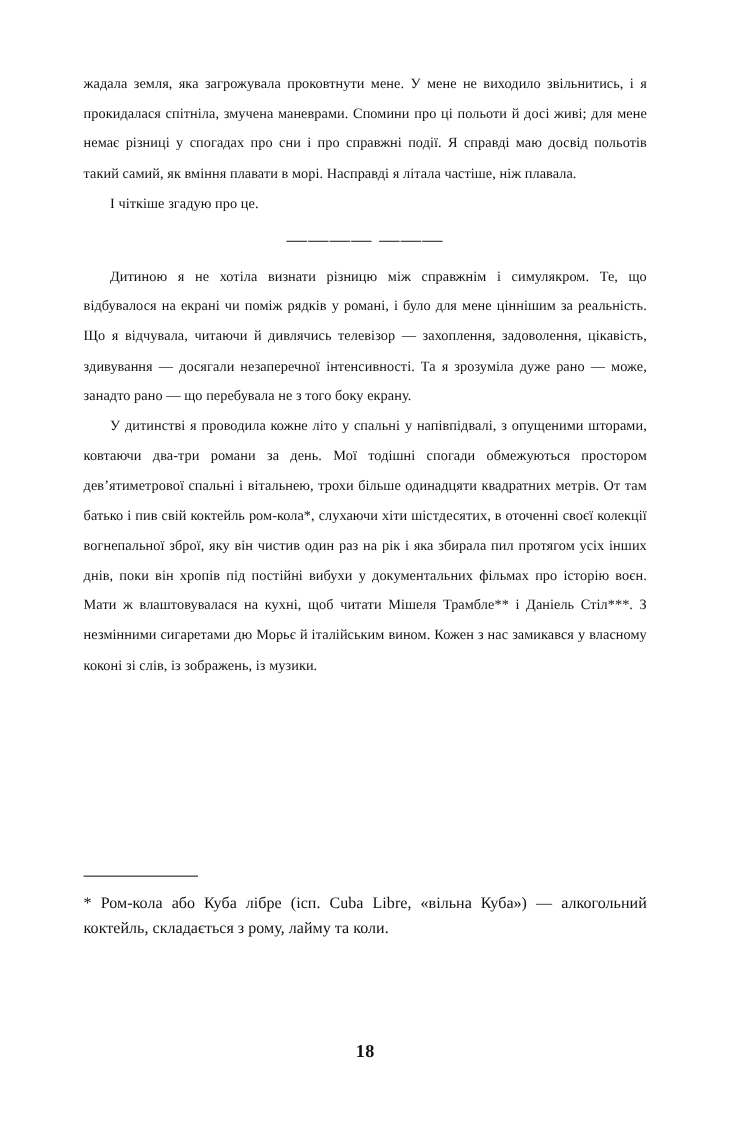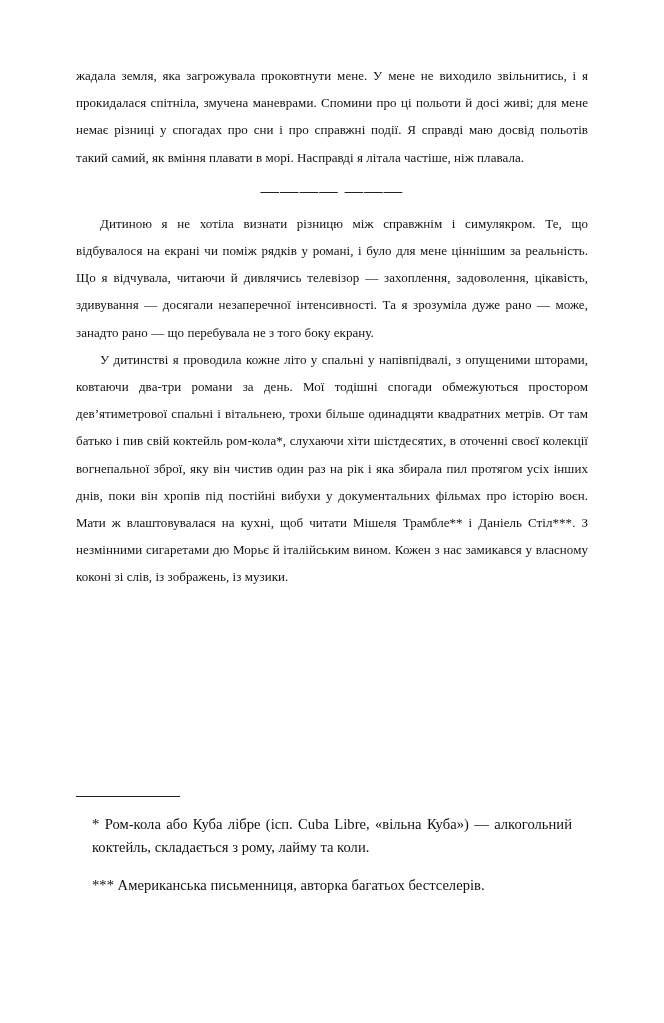--- a/index.html
+++ b/index.html
@@ -74,21 +74,21 @@
     top: 796px;
     width: 512px;
   }
   .fn-rule {
     width: 104px;
     height: 0;
     border-top: 1.3px solid #231f1d;
     margin: 0 0 13px 0;
   }
   p.footnote {
-    margin: 16px;
+    margin: 0;
     font-size: 14.6px;
     line-height: 22.6px;
     text-align: justify;
     text-justify: inter-word;
     letter-spacing: 0.02px;
   }
 
   
   .folio {
     position: absolute;
@@ -103,34 +103,35 @@
 </style>
 </head>
 <body>
 
 <div class="page">
 
   <div class="textblock">
 
     <p class="para noindent">жадала земля, яка загрожувала проковтнути мене. У мене не виходило звільнитись, і я прокидалася спітніла, змучена маневрами. Спомини про ці польоти й досі живі; для мене немає різниці у спогадах про сни і про справжні події. Я справді маю досвід польотів такий самий, як вміння плавати в морі. Насправді я літала частіше, ніж плавала.</p>
 
+    <p class="para indent">І чіткіше згадую про це.</p>
 
     <div class="divider">———— ———</div>
 
     <p class="para indent">Дитиною я не хотіла визнати різницю між справжнім і симулякром. Те, що відбувалося на екрані чи поміж рядків у романі, і було для мене ціннішим за реальність. Що я відчувала, читаючи й дивлячись телевізор — захоплення, задоволення, цікавість, здивування — досягали незаперечної інтенсивності. Та я зрозуміла дуже рано — може, занадто рано — що перебувала не з того боку екрану.</p>
 
     <p class="para indent"><span>У дитинстві я проводила кожне літо у спальні у напівпідвалі, з опущеними шторами, ковтаючи два-три романи за день. Мої тодішні спогади обмежуються простором дев’ятиметрової спальні і вітальнею, трохи більше одинадцяти квадратних метрів. От там батько і пив свій коктейль </span><span class="it">ром-кола*</span><span>, слухаючи хіти </span><span class="it">шістдесятих</span><span>, в оточенні своєї колекції вогнепальної зброї, яку він чистив один раз на рік і яка збирала пил протягом усіх інших днів, поки він хропів під постійні вибухи у документальних фільмах про історію воєн. Мати ж влаштовувалася на кухні, щоб читати Мішеля Трамбле** і Даніель Стіл***. З незмінними сигаретами дю Морьє й італійським вином. Кожен з нас замикався у власному коконі зі слів, із зображень, із музики.</span></p>
 
   </div>
 
   <div class="footnotes">
 
     <div class="fn-rule"></div>
 
     <p class="footnote"><span>* Ром-кола або Куба лібре (ісп. </span><span class="it">Cuba Libre</span><span>, «вільна Куба») — алкогольний коктейль, складається з рому, лайму та коли.</span></p>
 
 
-    <p class="footnote">*** Американська письменниця, авторка багатьох бестселерів.</p>
 
   </div>
 
+  <div class="folio">18</div>
 
 </div>
 
 </body></html>

